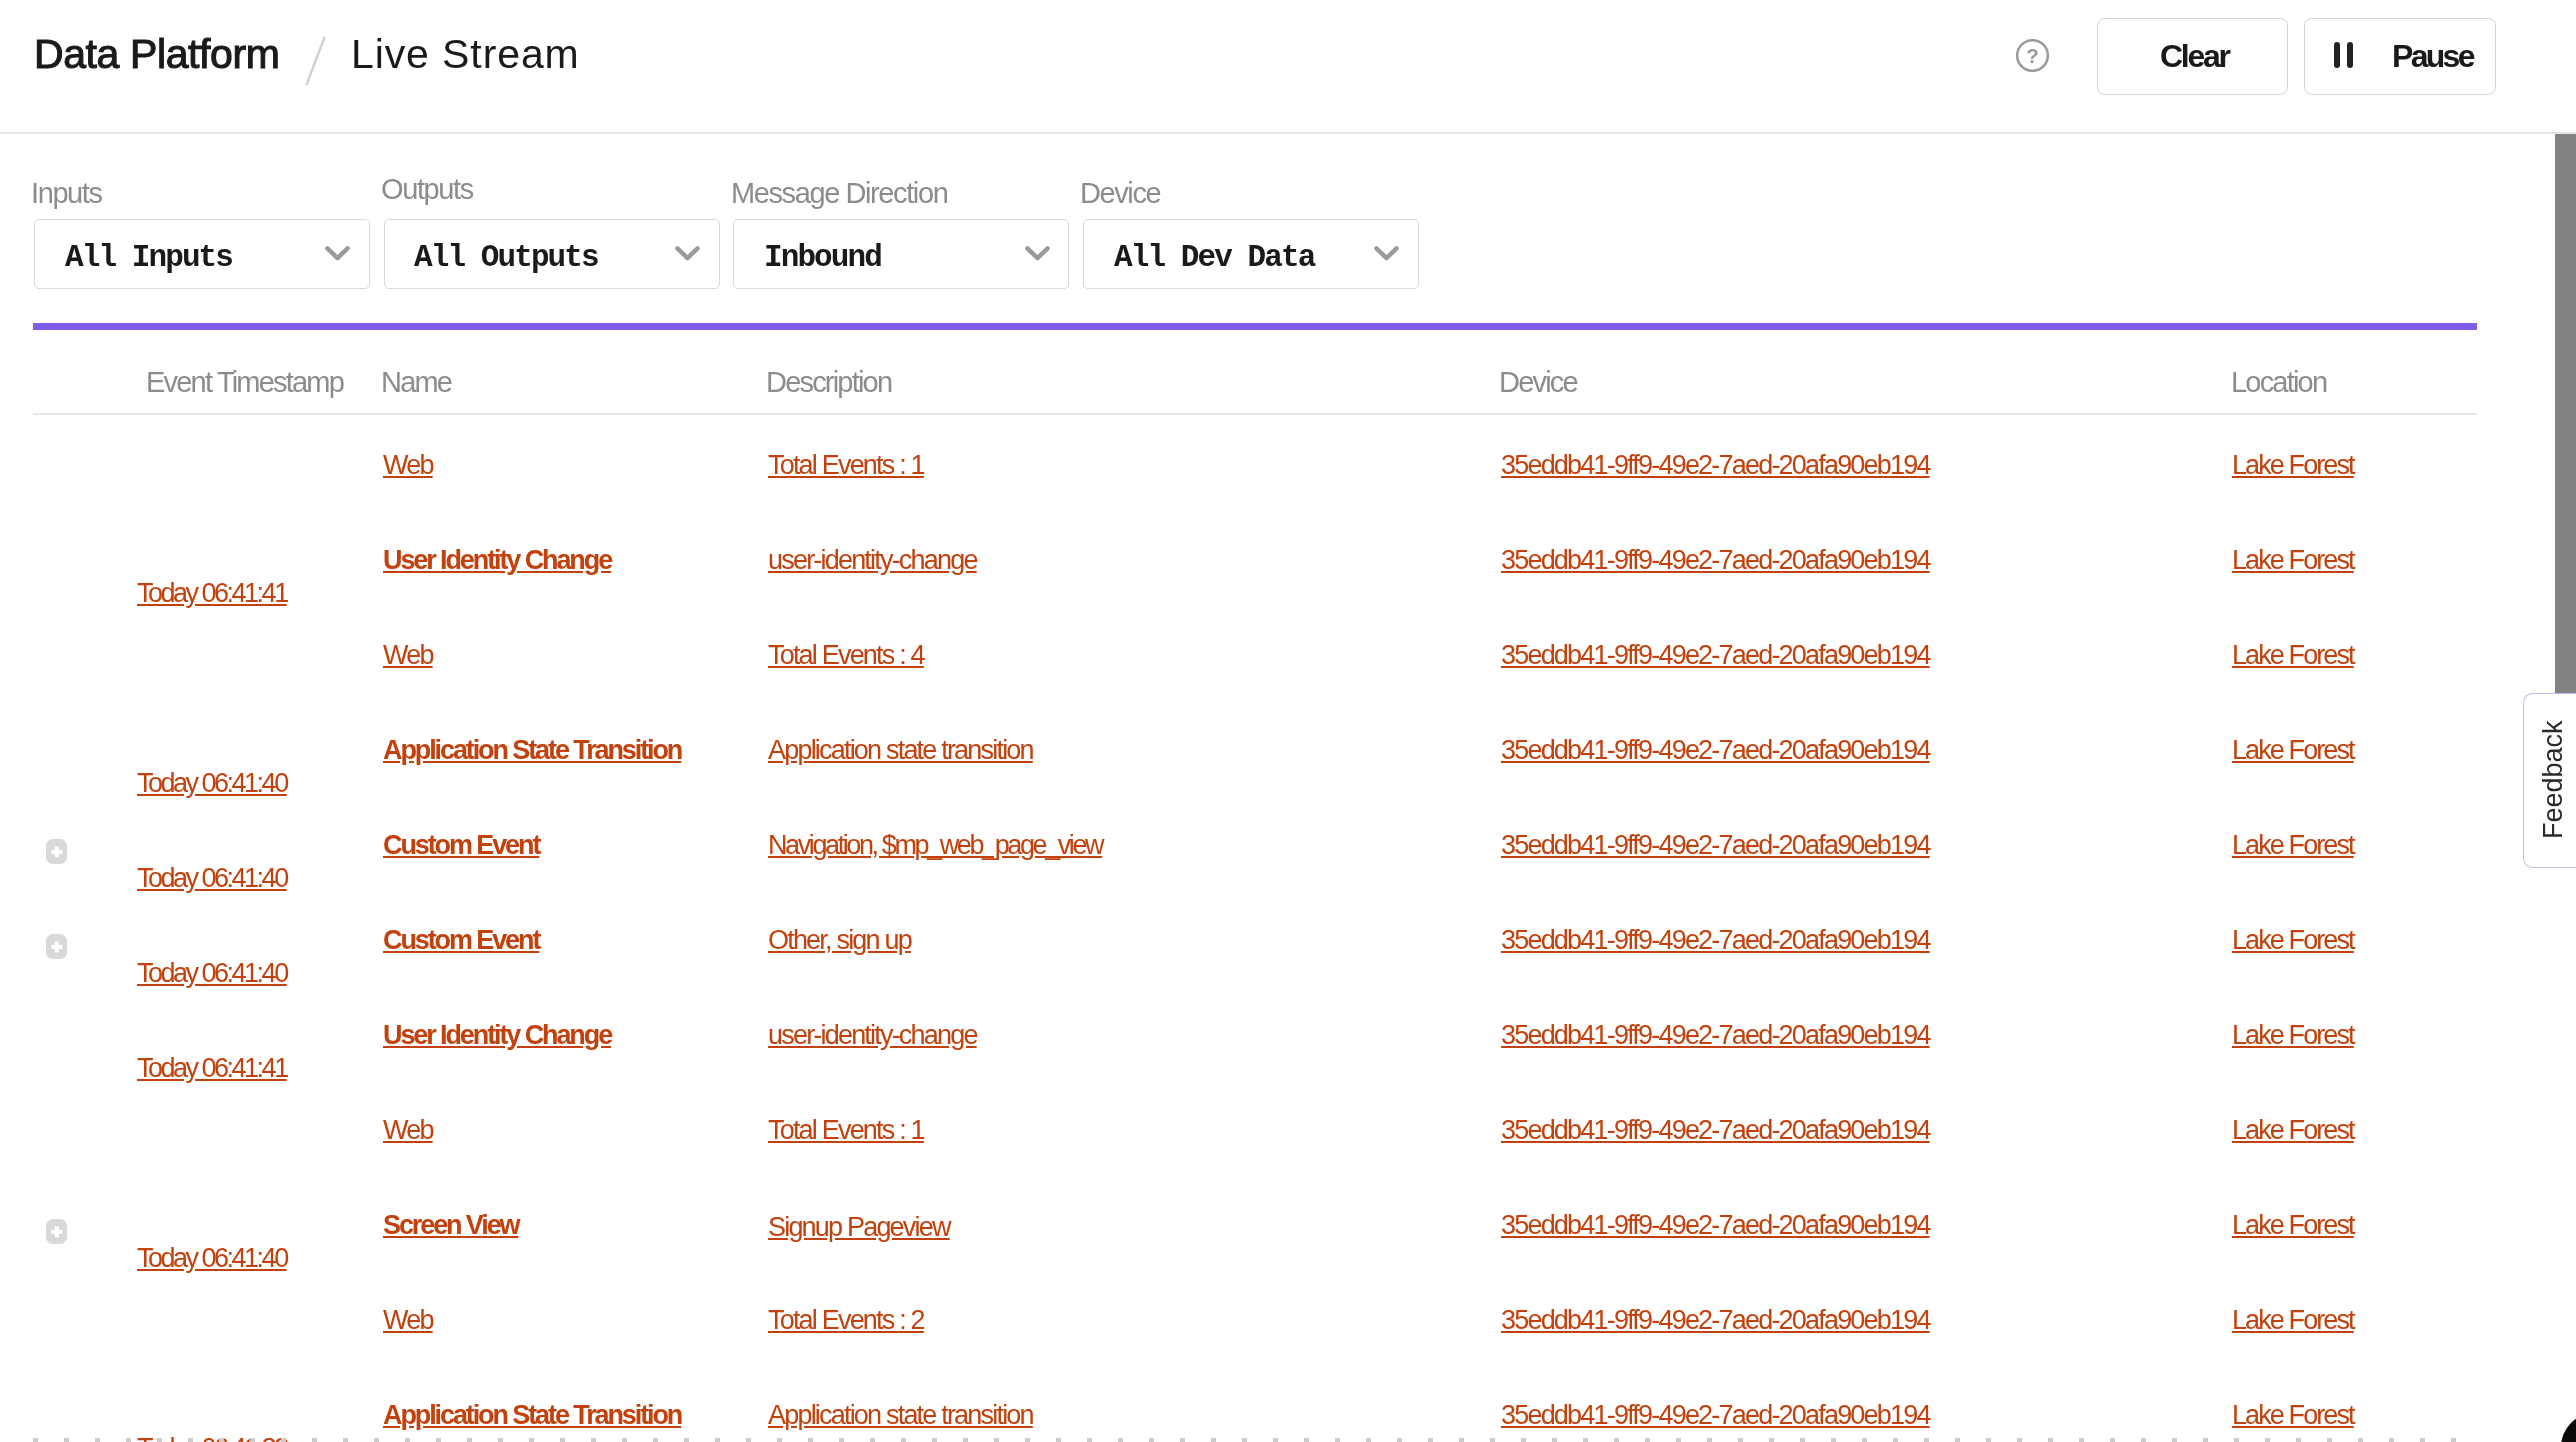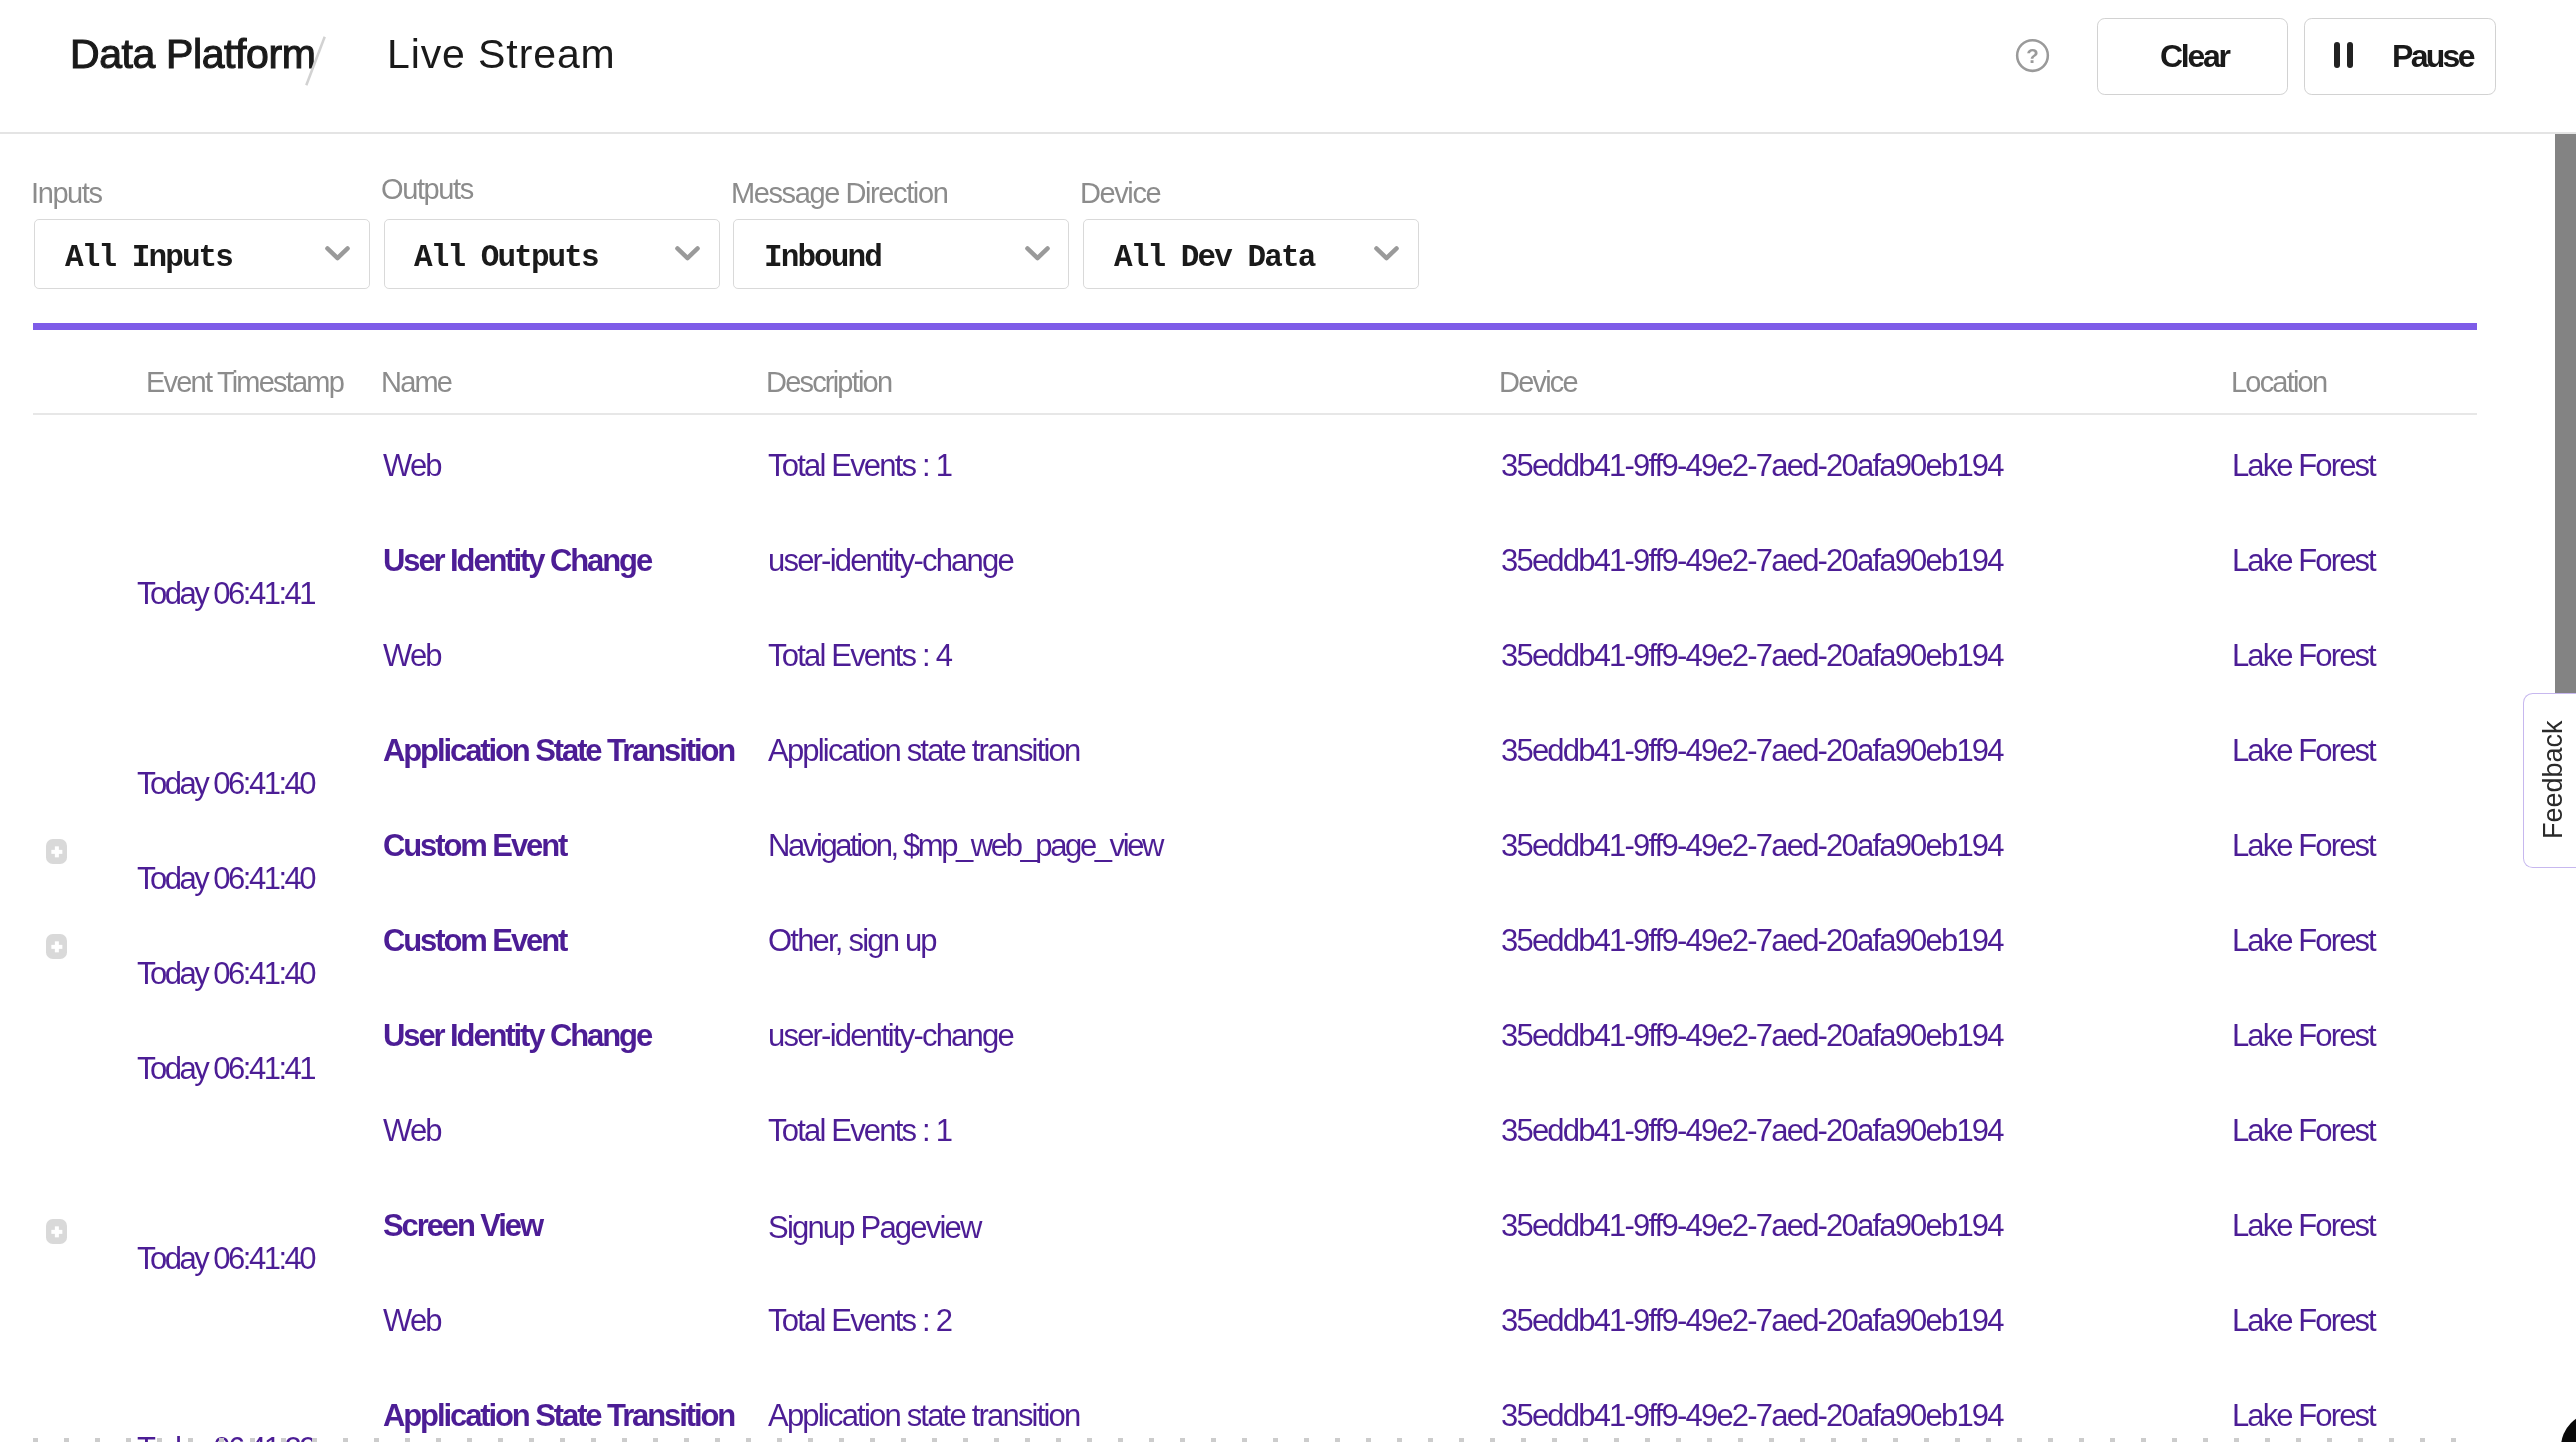--- a/index.html
+++ b/index.html
@@ -1,29 +1,29 @@
 <!DOCTYPE html>
 <html><head><meta charset="utf-8">
 <style>
 * { margin:0; padding:0; box-sizing:border-box; }
 html,body { width:2576px; height:1442px; overflow:hidden; background:#fff;
   font-family:"Liberation Sans", sans-serif; position:relative; }
 .abs { position:absolute; }
-.bc { position:absolute; top:31px; font-size:41px; line-height:47px; color:#1a1a1a; white-space:nowrap;margin-left:36px; }
+.bc { position:absolute; top:31px; font-size:41px; line-height:47px; color:#1a1a1a; white-space:nowrap; }
 .hr1 { position:absolute; left:0; top:132px; width:2576px; height:1.9px; background:#e4e4e4; }
 .btn { position:absolute; top:18.4px; height:77px; border:1.9px solid #d2d2d2; border-radius:7.8px; background:#fff; }
 .btxt { position:absolute; top:37px; font-size:32px; font-weight:700; line-height:39px; color:#1a1a1a; white-space:nowrap; letter-spacing:-2.3px; }
 .flab { position:absolute; font-size:29px; line-height:35px; color:#8c8c8c; white-space:nowrap; letter-spacing:-1.4px; }
 .fbox { position:absolute; top:219px; width:336px; height:70px; border:1.9px solid #d9d9d9; border-radius:4.9px; background:#fff; }
 .fval { position:absolute; font-size:31px; font-weight:700; line-height:39px; color:#1a1a1a; white-space:nowrap; letter-spacing:-1.9px;font-family:Liberation Mono, monospace; }
 .chev { position:absolute; }
 .pbar { position:absolute; left:33px; top:323px; width:2444px; height:7.4px; background:#7e5ce8; }
 .th { position:absolute; font-size:29px; line-height:35px; color:#8c8c8c; white-space:nowrap; letter-spacing:-1.8px; }
 .thline { position:absolute; left:33px; top:413px; width:2444px; height:1.6px; background:#e7e7e7; }
-.c { position:absolute; font-size:31px; line-height:39px; color:#4c1d95; white-space:nowrap; letter-spacing:-1.8px; }
+.c { position:absolute; font-size:27px; line-height:39px; color:#c2410c; white-space:nowrap; letter-spacing:-1.8px;text-decoration:underline; }
 .c.nb { font-weight:700; letter-spacing:-2.1px; }
 .c.ts { letter-spacing:-2.5px;margin-top:33px; }
 .c.dv { letter-spacing:-1.8px; }
 .c.lo { letter-spacing:-1.9px; }
 .plus { position:absolute; left:46px; width:21px; height:25px; background:#d9d9d9; border-radius:6.8px; }
 .plus span { position:absolute; left:50%; top:50%; width:11.3px; height:4.3px; background:#fff; transform:translate(-50%,-50%); }
 .plus i { position:absolute; left:50%; top:50%; width:4.3px; height:11.3px; background:#fff; transform:translate(-50%,-50%); }
 .sbar { position:absolute; left:2555px; top:134px; width:21.4px; height:600px; background:#838383; }
 .fb { position:absolute; left:2523px; top:693px; width:58px; height:175px; background:#fff;
   border:1.9px solid #c7b8ef; border-right:none; border-radius:9.7px 0 0 9.7px; z-index:5; }

